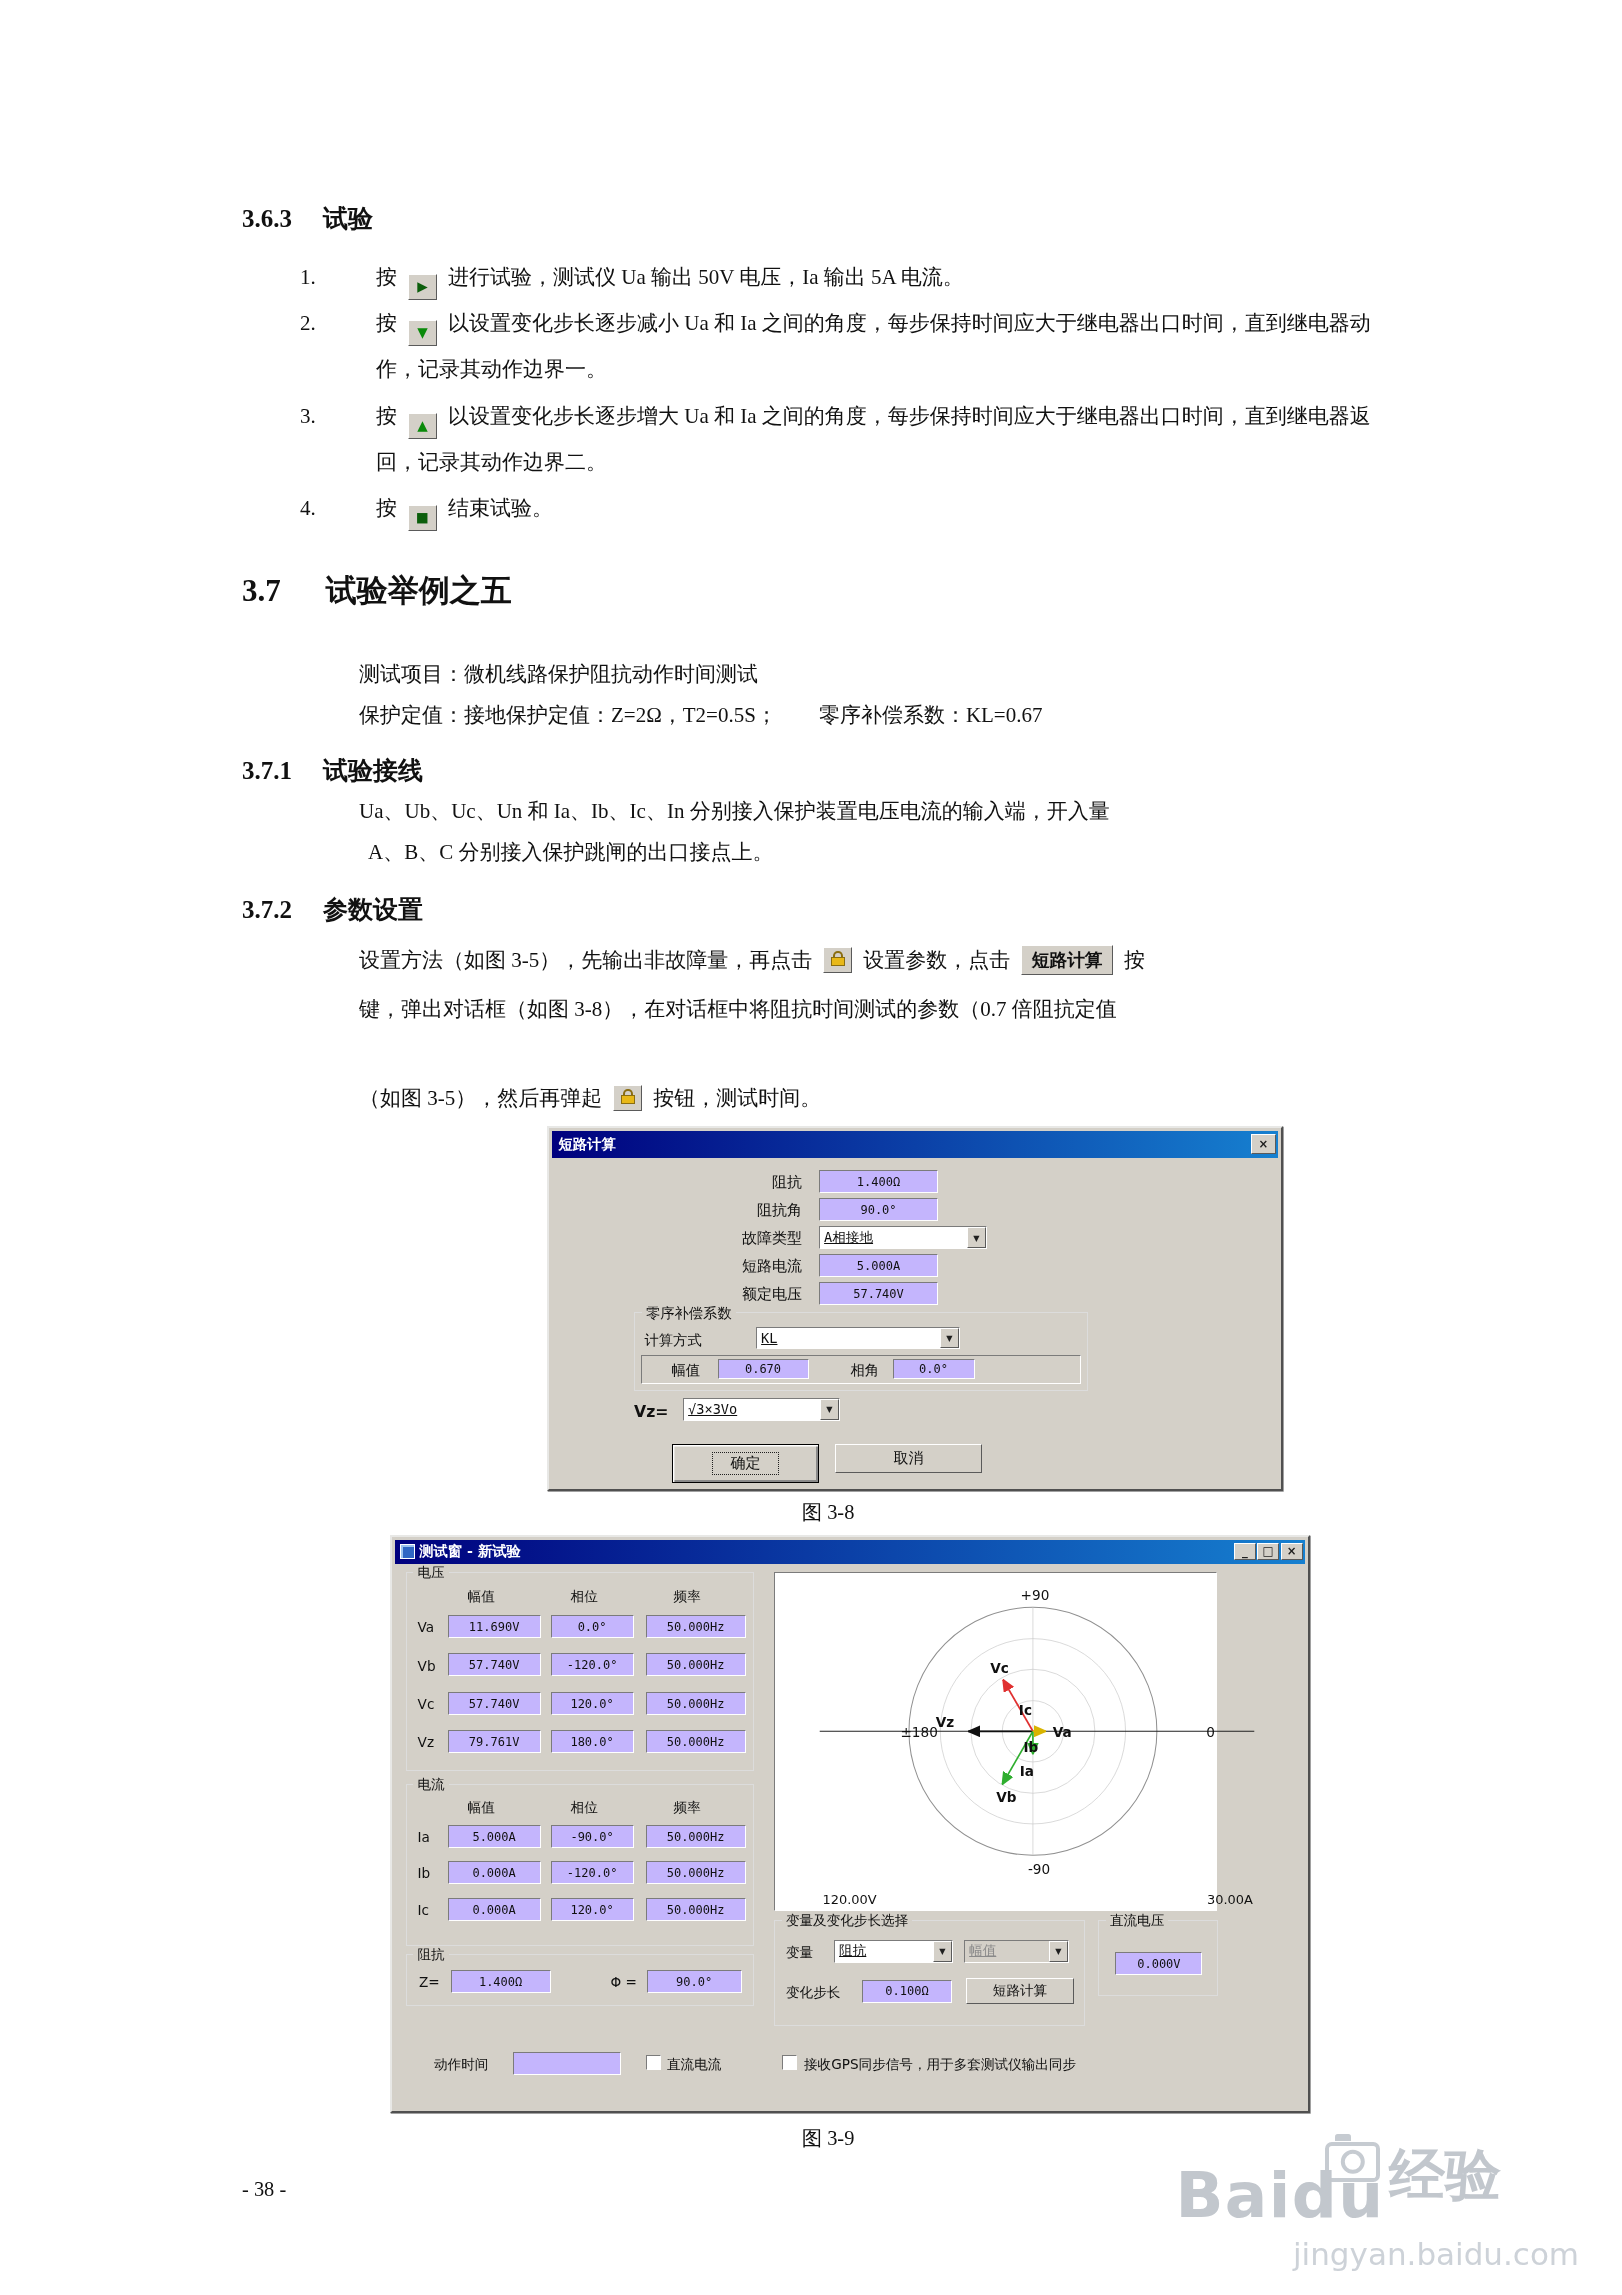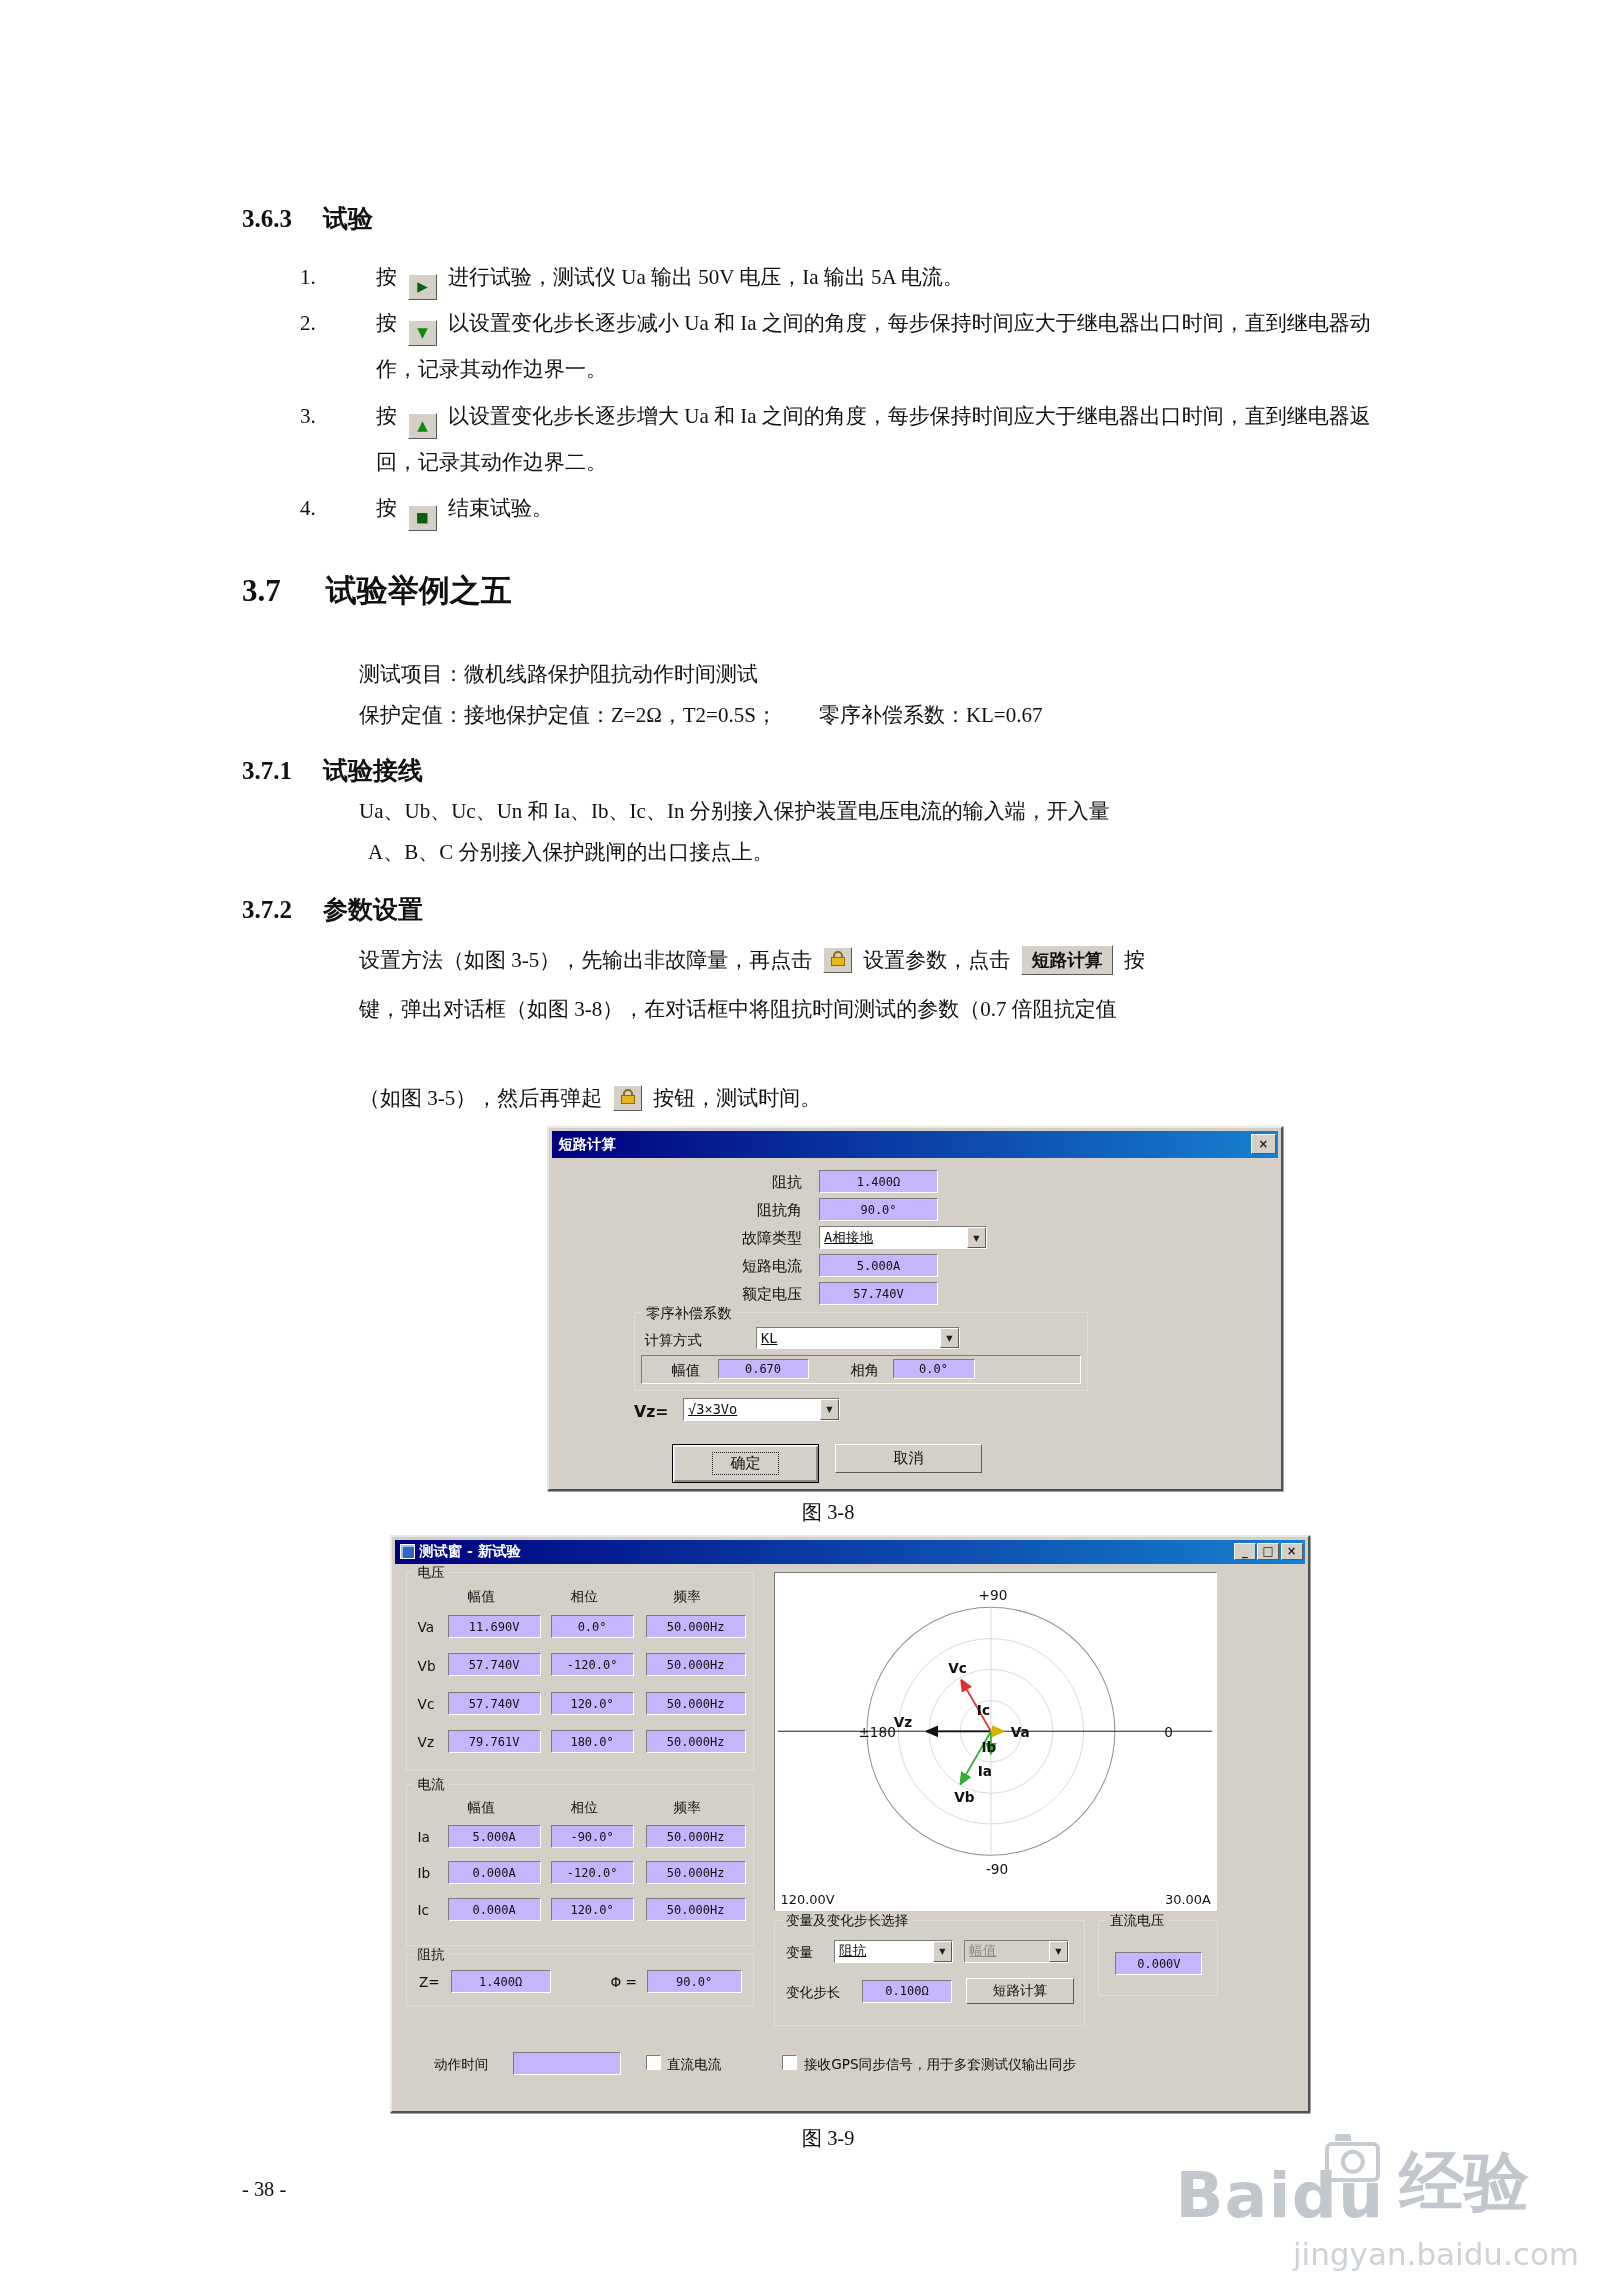--- a/index.html
+++ b/index.html
@@ -46,21 +46,21 @@
   
   .polar-panel { position:absolute; background:#fff; border:1.4px solid; border-color:#7b7b7b #fff #fff #7b7b7b; }
   text { font-family:"DejaVu Sans","Liberation Sans",sans-serif; }
 
   
   .wm { position:absolute; left:1159px; top:2132px; width:463px; height:150px; color:#c2c7cd; font-family:"DejaVu Sans","Liberation Sans",sans-serif; }
   .wm-cam { position:absolute; left:166px; top:9.5px; width:55px; height:40px; border:4.1px solid #c6cbd1; border-radius:6.8px; }
   .wm-cam::before { content:""; position:absolute; left:50%; top:50%; transform:translate(-50%,-50%); width:16.4px; height:16.4px; border:4.1px solid #c6cbd1; border-radius:50%; }
   .wm-cam::after { content:""; position:absolute; top:-11.6px; left:5.5px; width:16.4px; height:7.5px; background:#c6cbd1; border-radius:2.7px 2.7px 0 0; }
   .wm-brand { position:absolute; left:16.4px; top:27px; font-size:63px; font-weight:bold; letter-spacing:1.4px; }
-  .wm-brand-cn { position:absolute; left:230px; top:5.5px; font-size:65px; font-weight:bold;margin-left:10px; }
+  .wm-brand-cn { position:absolute; left:230px; top:5.5px; font-size:56px; font-weight:bold; }
   .wm-url { position:absolute; left:134px; top:104px; font-size:31px; color:#cdd2d8; }
 </style>
 </head>
 <body>
 
 <div id="page">
 
   <div class="h" style="left:242px;top:202px;font-size:25px;">
     <span>3.6.3</span><span style="margin-left:31px">试验</span>
   </div>
@@ -228,21 +228,21 @@
     </div>
 
     <div class="gbox" style="left:13.6px;top:417px;width:348px;height:52px;">
       <span class="gleg">阻抗</span>
       <div class="lab" style="left:12.3px;top:19px;">Z=</div>
       <div class="fld" style="left:44px;top:15px;width:100px;height:23px;">1.400Ω</div>
       <div class="lab" style="left:204px;top:19px;">Φ =</div>
       <div class="fld" style="left:240px;top:15px;width:95px;height:23px;">90.0°</div>
     </div>
 
-    <div class="polar-panel" style="left:382px;top:35px;width:443px;height:339px;">
+    <div class="polar-panel" style="left:382px;top:35px;width:443px;height:339px;padding-left:42px;">
       <svg width="440" height="337" viewBox="0 0 646 494">
         <defs>
           <marker id="mk-k" markerWidth="7" markerHeight="7" refX="7" refY="3.5" orient="auto">
               <path d="M0,0 L8,3.5 L0,7 z" fill="#101010"></path>
             </marker>
           <marker id="mk-r" markerWidth="7" markerHeight="7" refX="7" refY="3.5" orient="auto">
               <path d="M0,0 L8,3.5 L0,7 z" fill="#e03030"></path>
             </marker>
           <marker id="mk-g" markerWidth="7" markerHeight="7" refX="7" refY="3.5" orient="auto">
               <path d="M0,0 L8,3.5 L0,7 z" fill="#2fae2f"></path>

